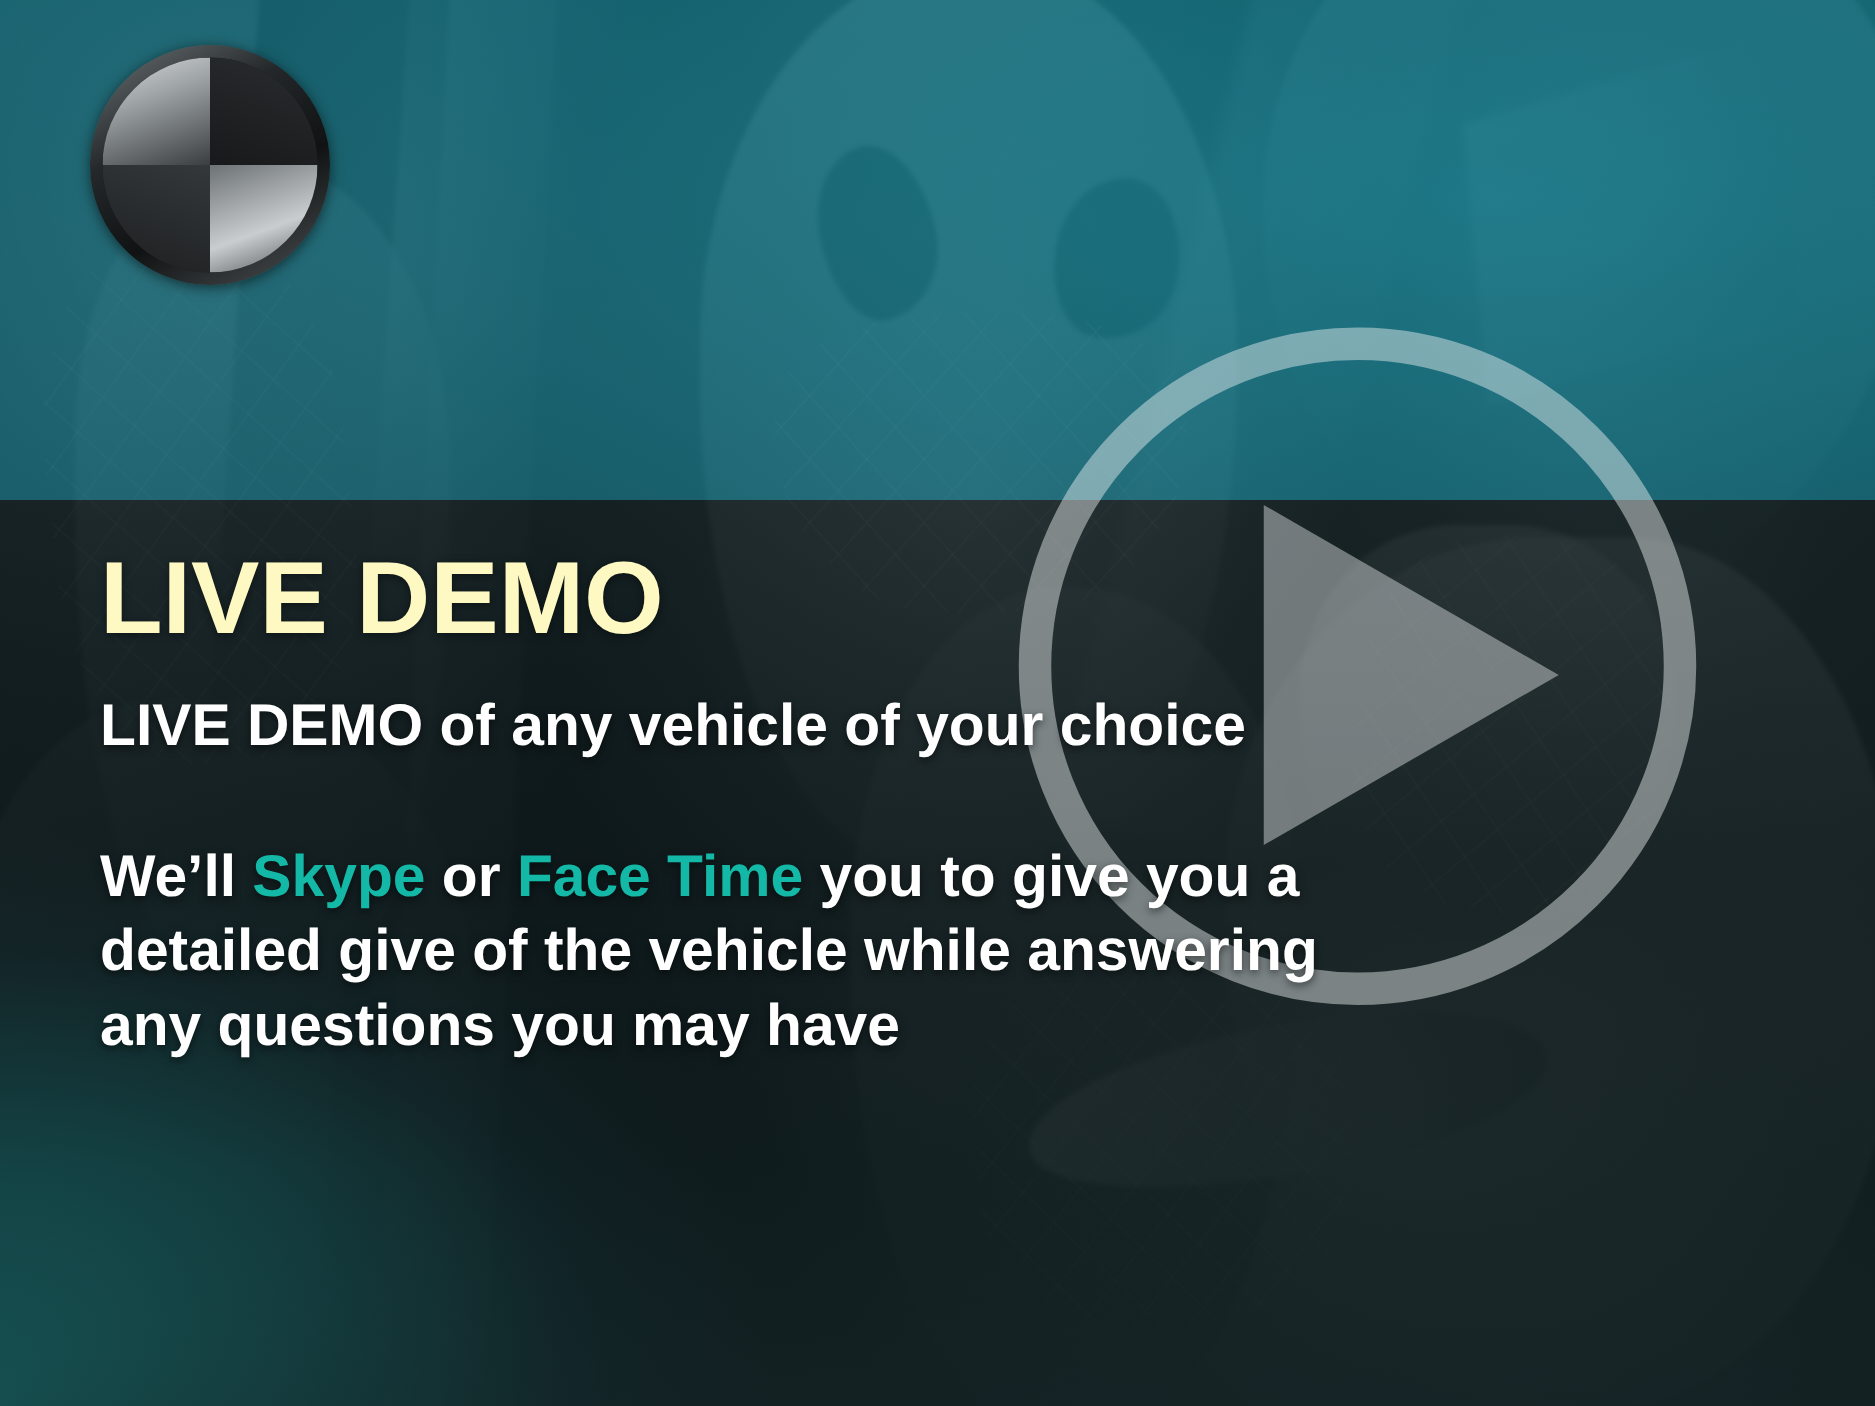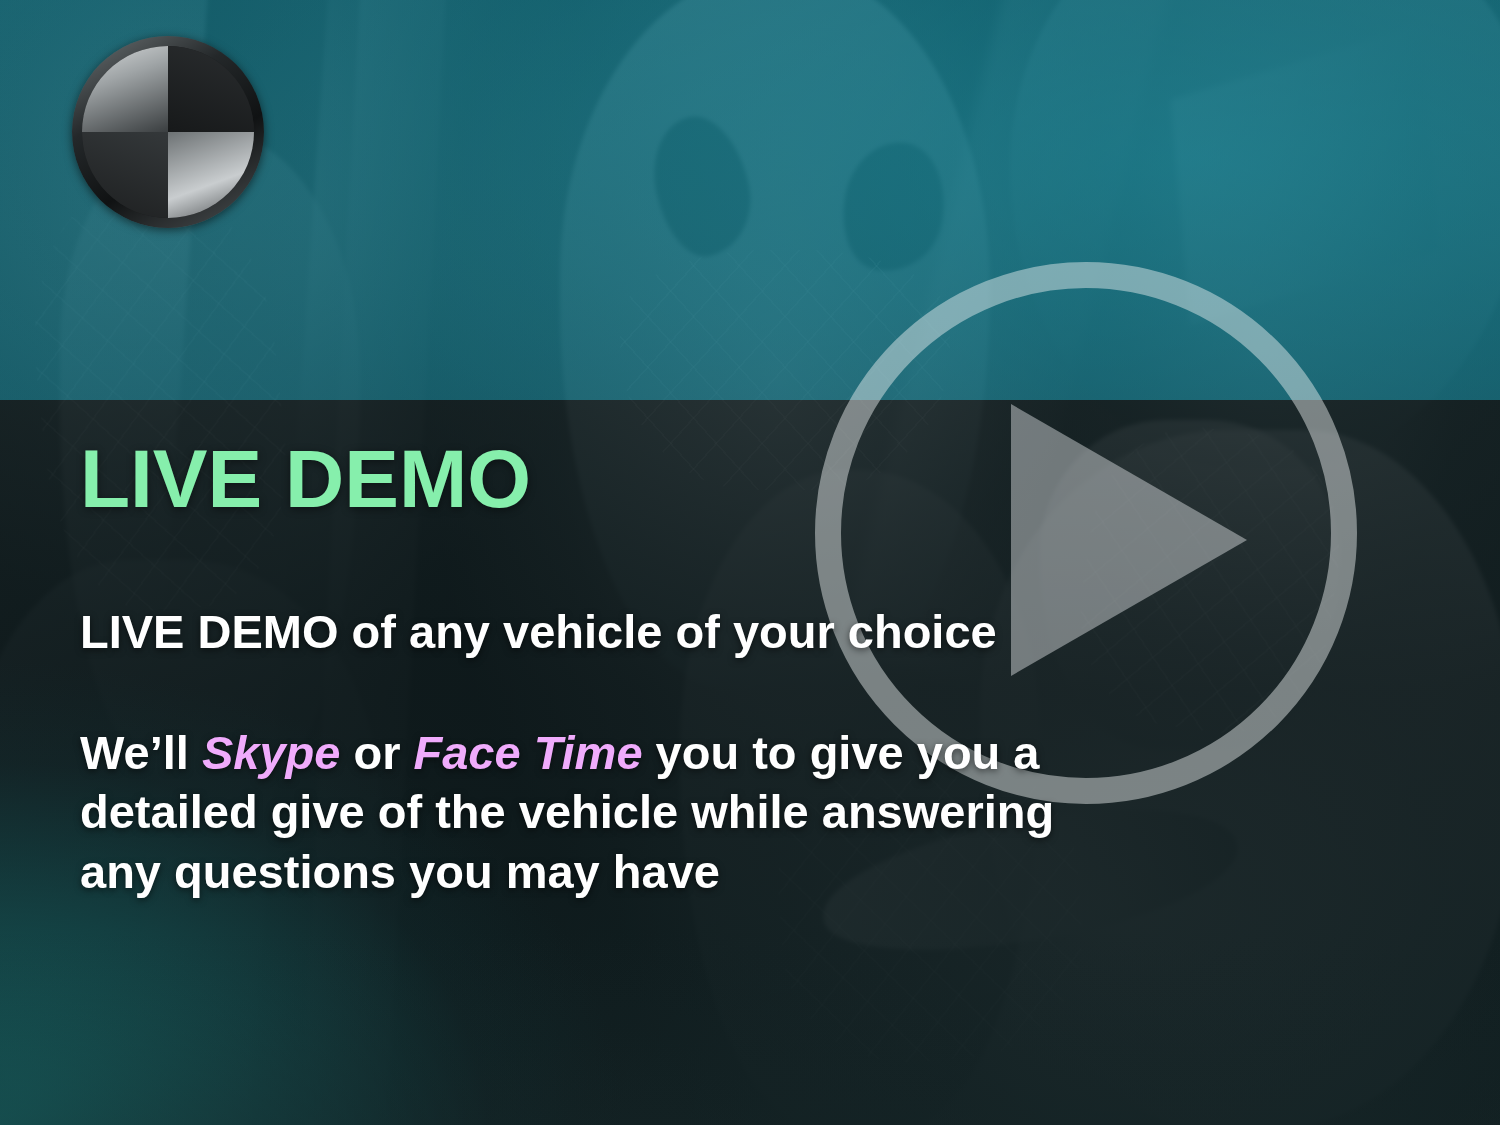--- a/index.html
+++ b/index.html
@@ -229,41 +229,41 @@
   }
 
   
   .content {
     position: absolute;
     left: 80px; top: 438px;
     width: 1080px;
   }
   .headline {
     margin: 0;
-    color: #86efac;
+    color: #fef9c3;
     font-family: "Liberation Sans", sans-serif;
     font-weight: bold;
     font-size: 82px;
     line-height: 1.0;
     letter-spacing: 0px;
     text-shadow: 0 2px 8px rgba(0,0,0,0.45);
   }
   .para {
     margin: 0;
     color: #ffffff;
     font-family: "Liberation Sans", sans-serif;
     font-weight: bold;
     font-size: 47px;
     line-height: 1.26;
     text-shadow: 0 2px 7px rgba(0,0,0,0.55);
     max-width: 1000px;
   }
-  .para-1 { margin-top: 82px; }
+  .para-1 { margin-top: 30px; }
   .para-2 { margin-top: 62px; }
-  .tealword { color: #f0abfc; font-style: italic; }
+  .tealword { color: #14b8a6; }
 </style>
 </head>
 <body>
 
 <div id="stage">
 
   <div class="photo">
     <div class="photo-base"></div>
     <div class="shape pillar-a"></div>
     <div class="shape pillar-b"></div>

